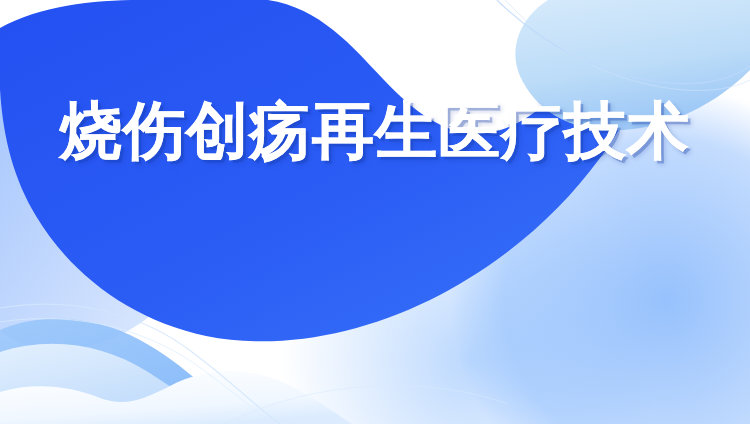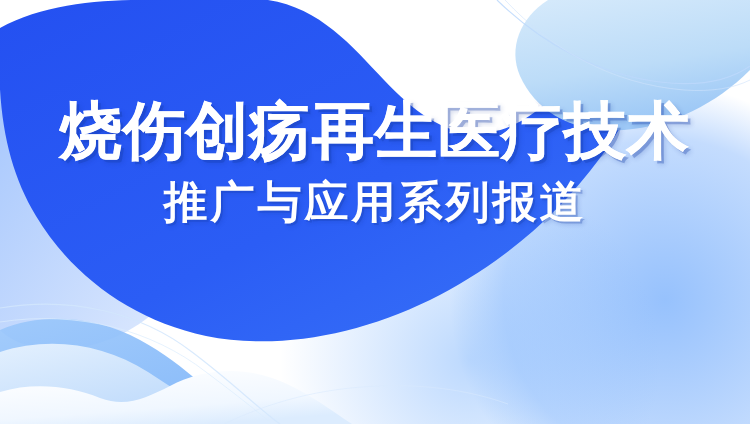--- a/index.html
+++ b/index.html
@@ -166,16 +166,15 @@
              C200,370 238,366 272,378
              C306,390 330,410 352,424 L0,424 Z"></path>
 
     <path fill="none" stroke="#d2e6fd" stroke-width="1.2" stroke-opacity="0.85" d="M0,308 C70,296 140,312 192,352 C232,382 260,410 280,424"></path>
     <path fill="none" stroke="#dcecfe" stroke-width="1" stroke-opacity="0.7" d="M0,322 C78,310 152,330 206,372 C238,396 258,412 272,424"></path>
     <path fill="none" stroke="#d8e9fd" stroke-width="1" stroke-opacity="0.55" d="M224,424 C270,402 320,388 380,386 C432,384 474,392 508,404"></path>
   </svg>
 
   <div class="content">
     <div class="title">烧伤创疡再生医疗技术</div>
-    <div class="subtitle">推广与应用系列报道</div>
   </div>
 
 </div>
 
 </body></html>

